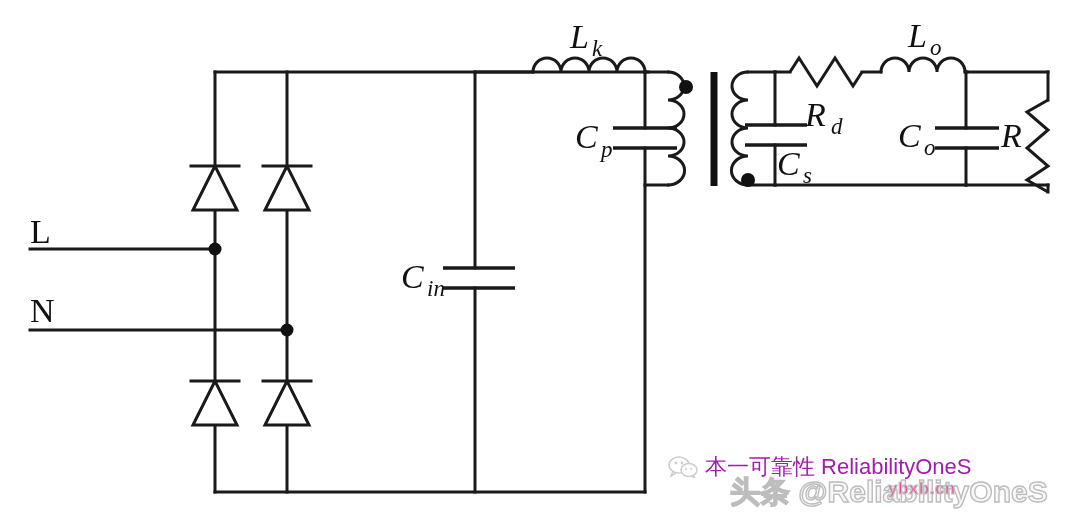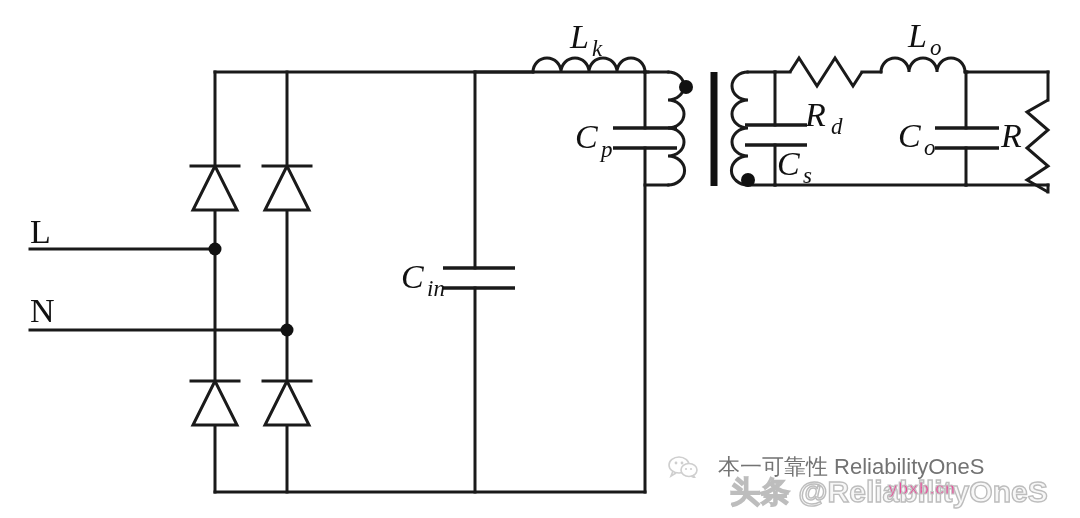--- a/index.html
+++ b/index.html
@@ -12,21 +12,21 @@
   .term{font-family:"Liberation Serif",serif;font-style:normal;font-size:34px;fill:#111;}
   .wire{stroke:#1a1a1a;stroke-width:3;fill:none;stroke-linecap:square;}
   .coil{stroke:#1a1a1a;stroke-width:3;fill:none;stroke-linecap:round;}
   .plate{stroke:#1a1a1a;stroke-width:3.4;fill:none;stroke-linecap:butt;}
   .core{stroke:#111;stroke-width:7;fill:none;}
   .dotpt{fill:#111;}
   .diode-tri{stroke:#1a1a1a;stroke-width:3;fill:#fff;stroke-linejoin:miter;}
   .zig{stroke:#1a1a1a;stroke-width:3;fill:none;stroke-linejoin:miter;stroke-linecap:butt;}
 
   .wm{position:absolute;white-space:nowrap;font-family:"Liberation Sans",sans-serif;}
-  #wm-wechat{left:668px;top:452px;font-size:22px;color:#737373;display:flex;align-items:center;gap:20px;}
+  #wm-wechat{left:668px;top:452px;font-size:22px;color:#a21caf;display:flex;align-items:center;gap:7px;}
   #wm-toutiao{left:730px;top:472px;font-size:30px;font-weight:bold;color:#f7f7f7;
      -webkit-text-stroke:1.4px #bdbdbd;text-stroke:1.4px #bdbdbd;letter-spacing:0px;}
   #wm-site{left:888px;top:479px;font-size:17px;font-weight:bold;color:#ec4899;
      -webkit-text-stroke:1.1px #c4c4c4;letter-spacing:0.5px;}
 </style>
 </head>
 <body>
 
 <div id="stage">
 

